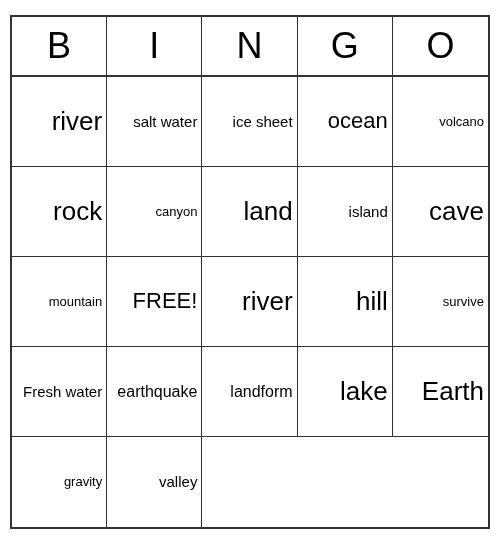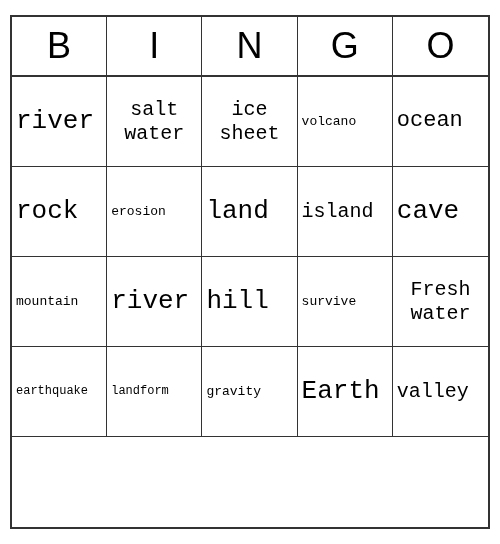--- a/index.html
+++ b/index.html
@@ -46,43 +46,42 @@
       grid-template-columns: repeat(5, 1fr);
       grid-template-rows: repeat(5, 1fr);
     }
 
     .bingo-cell {
       border-right: 1px solid #333;
       border-bottom: 1px solid #333;
       min-height: 90px;
       display: flex;
       align-items: center;
-      justify-content: flex-start;
+      justify-content: flex-end;
       text-align: center;
       padding: 6px 4px;
-      font-family: Liberation Mono, monospace;
     }
 
     .bingo-cell:nth-child(5n) {
       border-right: none;
     }
 
     .bingo-cell:nth-child(n+21) {
       border-bottom: none;
     }
 
     .cell-text {
       line-height: 1.2;
     }
 
     .size-xl { font-size: 26px; }
     .size-lg { font-size: 22px; }
-    .size-md { font-size: 20px; }
+    .size-md { font-size: 15px; }
     .size-sm { font-size: 13px; }
-    .size-xs { font-size: 12px; }
+    .size-xs { font-size: 16px; }
   </style>
 </head>
 <body>
 
 <div class="bingo-card">
   <div class="bingo-header">
   <div class="header-cell">B</div>
       <div class="header-cell">I</div>
       <div class="header-cell">N</div>
       <div class="header-cell">G</div>
@@ -92,64 +91,70 @@
   <div class="bingo-cell">
         <span class="cell-text size-xl">river</span>
       </div>
       <div class="bingo-cell">
         <span class="cell-text size-md">salt water</span>
       </div>
       <div class="bingo-cell">
         <span class="cell-text size-md">ice sheet</span>
       </div>
       <div class="bingo-cell">
-        <span class="cell-text size-sm">volcano</span>
+        <span class="cell-text size-lg">ocean</span>
       </div>
       <div class="bingo-cell">
-        <span class="cell-text size-lg">ocean</span>
+        <span class="cell-text size-sm">volcano</span>
       </div>
       <div class="bingo-cell">
         <span class="cell-text size-xl">rock</span>
       </div>
       <div class="bingo-cell">
-        <span class="cell-text size-sm">erosion</span>
+        <span class="cell-text size-sm">canyon</span>
       </div>
       <div class="bingo-cell">
         <span class="cell-text size-xl">land</span>
       </div>
       <div class="bingo-cell">
         <span class="cell-text size-md">island</span>
       </div>
       <div class="bingo-cell">
         <span class="cell-text size-xl">cave</span>
       </div>
       <div class="bingo-cell">
         <span class="cell-text size-sm">mountain</span>
+      </div>
+      <div class="bingo-cell">
+        <span class="cell-text size-lg">FREE!</span>
       </div>
       <div class="bingo-cell">
         <span class="cell-text size-xl">river</span>
       </div>
       <div class="bingo-cell">
         <span class="cell-text size-xl">hill</span>
       </div>
       <div class="bingo-cell">
         <span class="cell-text size-sm">survive</span>
       </div>
       <div class="bingo-cell">
         <span class="cell-text size-md">Fresh water</span>
       </div>
       <div class="bingo-cell">
         <span class="cell-text size-xs">earthquake</span>
       </div>
       <div class="bingo-cell">
         <span class="cell-text size-xs">landform</span>
       </div>
       <div class="bingo-cell">
-        <span class="cell-text size-sm">gravity</span>
+        <span class="cell-text size-xl">lake</span>
       </div>
       <div class="bingo-cell">
         <span class="cell-text size-xl">Earth</span>
+      </div>
+      <div class="bingo-cell">
+        <span class="cell-text size-sm">gravity</span>
       </div>
       <div class="bingo-cell">
         <span class="cell-text size-md">valley</span>
       </div>
     </div>
 </div>
 
 </body></html>

